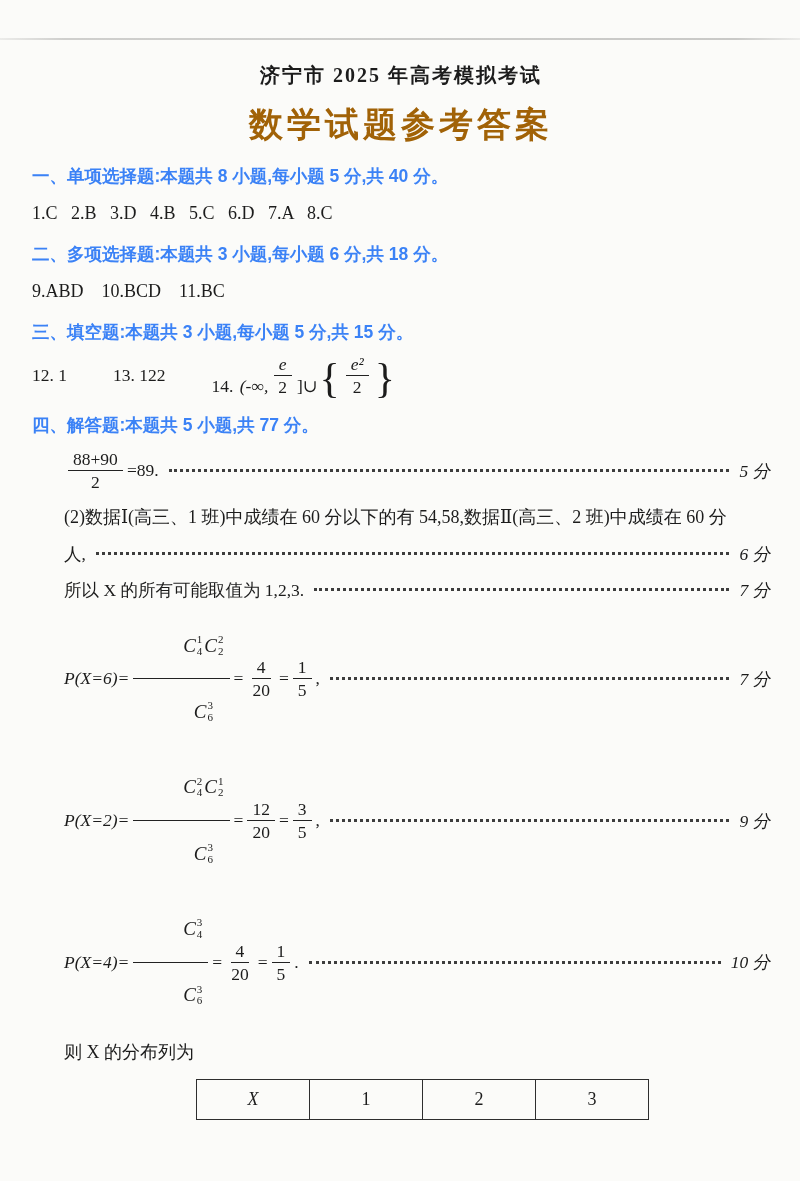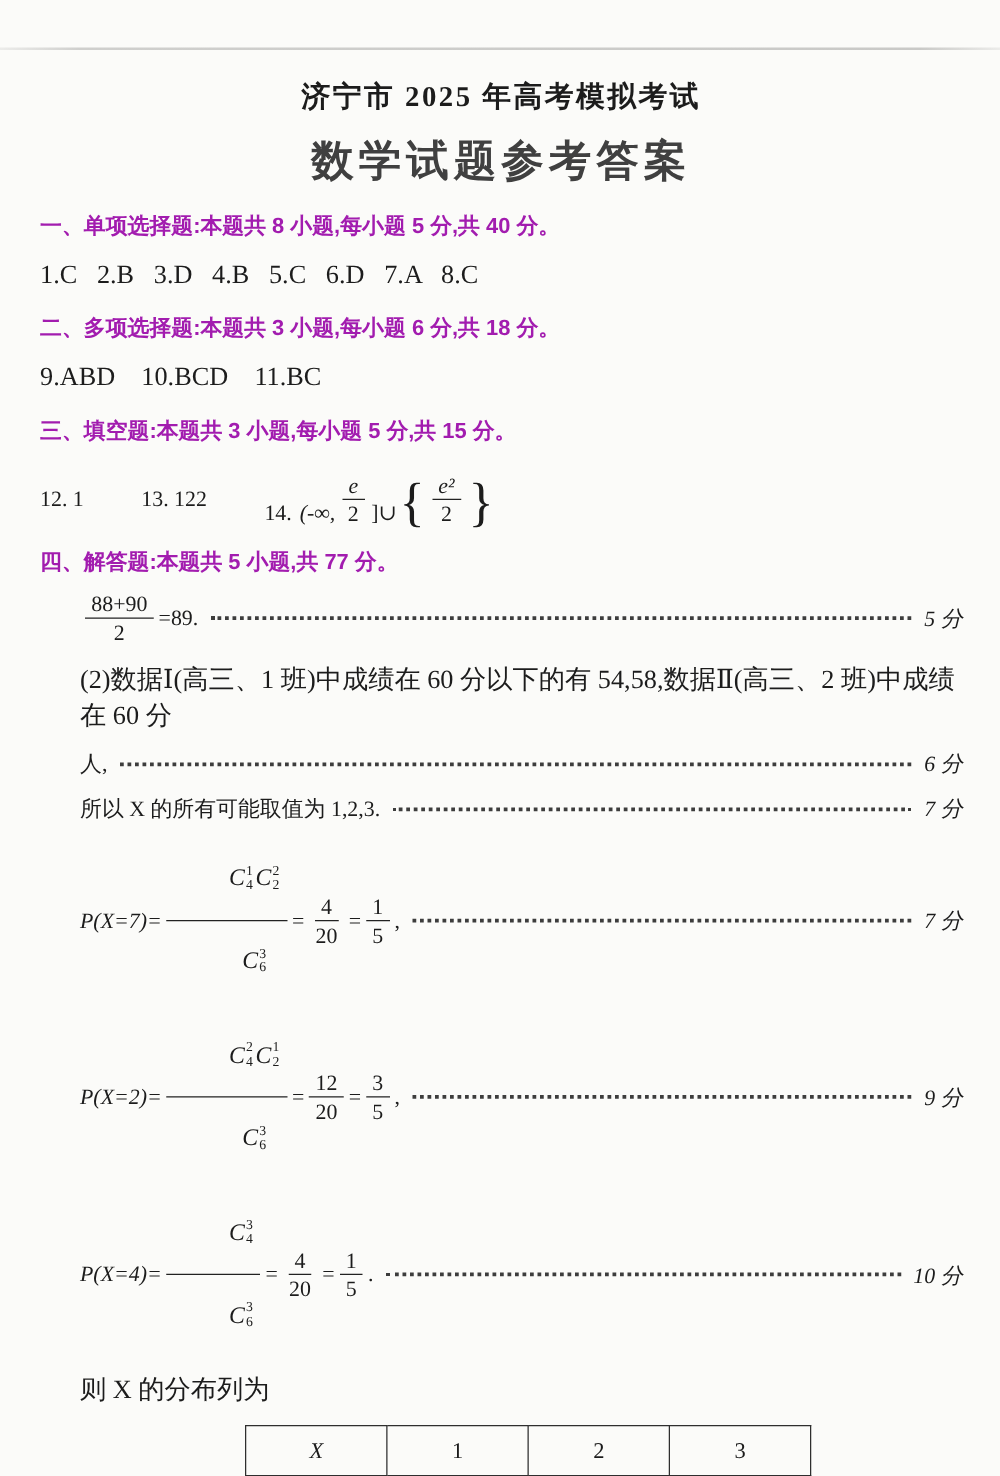--- a/index.html
+++ b/index.html
@@ -4,39 +4,39 @@
 <style>
   html,body{margin:0;padding:0;}
   body{
     width:800px;height:1181px;overflow:hidden;
     background:#fbfbf9;color:#1c1c1c;
     font-family:"Liberation Serif","DejaVu Serif",serif;
   }
   .page{width:800px;height:1181px;position:relative;}
   .content{padding:0 30px 0 32px;}
   .toprule{height:2px;margin-top:38px;background:linear-gradient(to right,#ececea,#cfcfcd 8%,#c9c9c7 92%,#ececea);}
-  .title1{margin:22px 0 0;text-align:center;font-size:23px;font-weight:700;letter-spacing:2px;}
+  .title1{margin:22px 0 0;text-align:center;font-size:20px;font-weight:700;letter-spacing:2px;}
   .title2{margin:13px 0 0;text-align:center;font-size:34px;font-weight:800;letter-spacing:4px;
-          font-family:"Liberation Sans","DejaVu Sans",sans-serif;color:#404040;}
+          font-family:"Liberation Sans","DejaVu Sans",sans-serif;color:#a16207;}
   .hd{font-family:"Liberation Sans","DejaVu Sans",sans-serif;font-weight:700;font-size:17.5px;
-      margin-top:16px;white-space:pre-wrap;color:#a21caf;}
-  .ln{font-size:21px;margin-top:13px;white-space:pre-wrap;line-height:1.38;}
+      margin-top:16px;white-space:pre-wrap;color:#3b82f6;}
+  .ln{font-size:18px;margin-top:13px;white-space:pre-wrap;line-height:1.38;}
   .row{display:flex;align-items:center;font-size:17.5px;margin-top:12px;white-space:pre-wrap;}
   .ind{margin-left:32px;}
   .grow-dots{flex:1 1 auto;height:0;border-top:3px dotted #3d3d3d;margin:0 10px;min-width:18px;}
   .score{white-space:nowrap;font-style:italic;}
   .it{font-style:italic;}
   .frac{display:inline-flex;flex-direction:column;align-items:center;vertical-align:middle;
         margin:0 4px;line-height:1.15;}
   .frac .fn{padding:0 5px 1px;border-bottom:1.6px solid #222;text-align:center;}
   .frac .fd{padding:1px 5px 0;text-align:center;}
   .comb{display:inline-flex;align-items:center;margin:0 1px;}
   .comb .cbase{font-style:italic;font-size:19px;}
   .comb .cs{display:inline-flex;flex-direction:column;align-items:center;font-size:11px;line-height:1.05;margin-left:1px;}
-  .fillrow{display:flex;align-items:center;gap:46px;font-size:17.5px;margin-top:22px;}
+  .fillrow{display:flex;align-items:center;gap:46px;font-size:17.5px;margin-top:10px;}
   .g14{display:flex;align-items:flex-end;gap:1px;}
   .brace{font-size:42px;font-weight:400;line-height:0.85;padding:0 1px;transform:scaleY(1.02);}
   .tablewrap{margin:14px 0 0 164px;}
   table.dist{border-collapse:collapse;}
   table.dist td{border:1.7px solid #2e2e2e;width:110px;text-align:center;font-size:18px;vertical-align:middle;}
   .r1td{height:37px;}
 </style>
 </head>
 <body>
 
@@ -96,21 +96,21 @@
       <span class="score">6 分</span>
     </div>
 
     <div class="row ind">
       <span>所以 X 的所有可能取值为 1,2,3.</span>
       <span class="grow-dots"></span>
       <span class="score">7 分</span>
     </div>
 
     <div class="row ind">
-      <span class="it">P(X=7)=</span>
+      <span class="it">P(X=6)=</span>
       <span class="frac">
         <span class="fn">
           <span class="comb"><span class="cbase">C</span><span class="cs"><span>1</span><span>4</span></span></span><span class="comb"><span class="cbase">C</span><span class="cs"><span>2</span><span>2</span></span></span>
         </span>
         <span class="fd">
           <span class="comb"><span class="cbase">C</span><span class="cs"><span>3</span><span>6</span></span></span>
         </span>
       </span>
       <span>=</span>
       <span class="frac">

